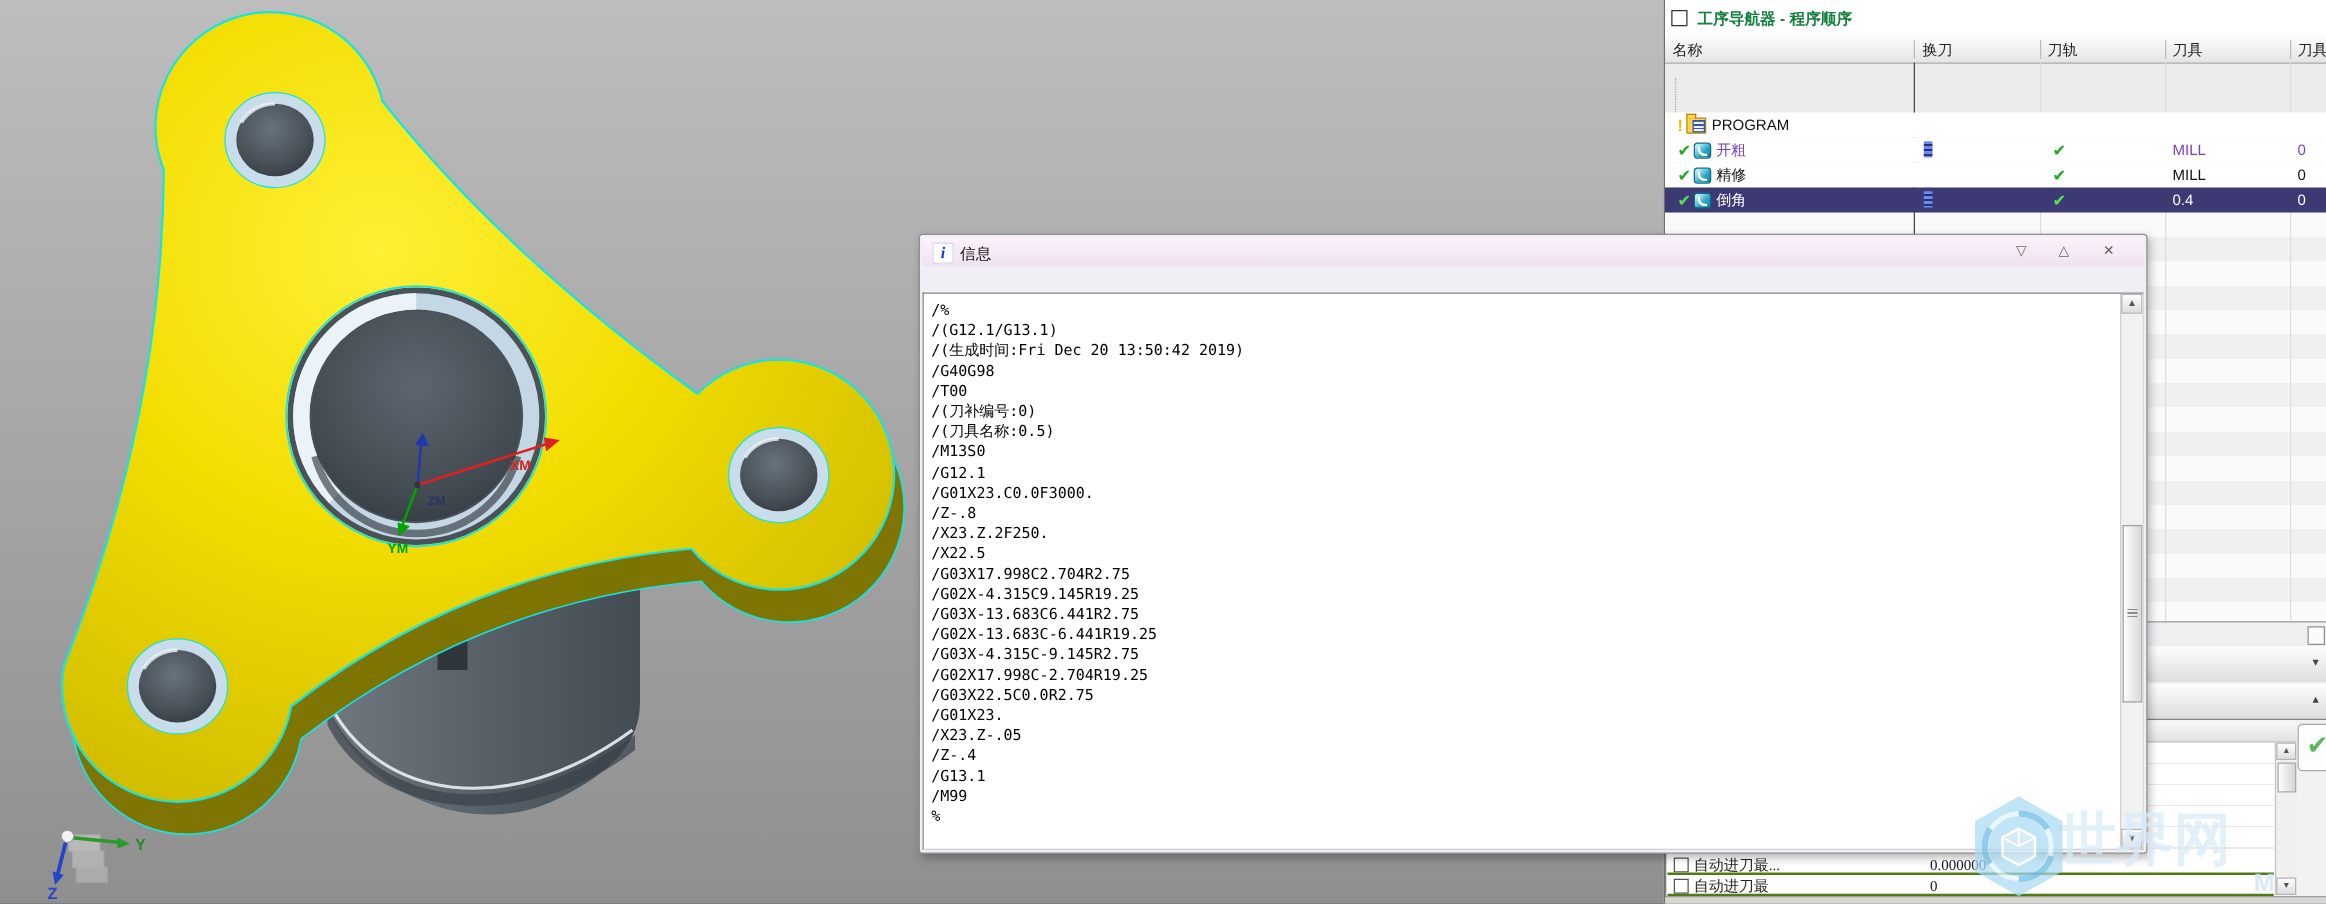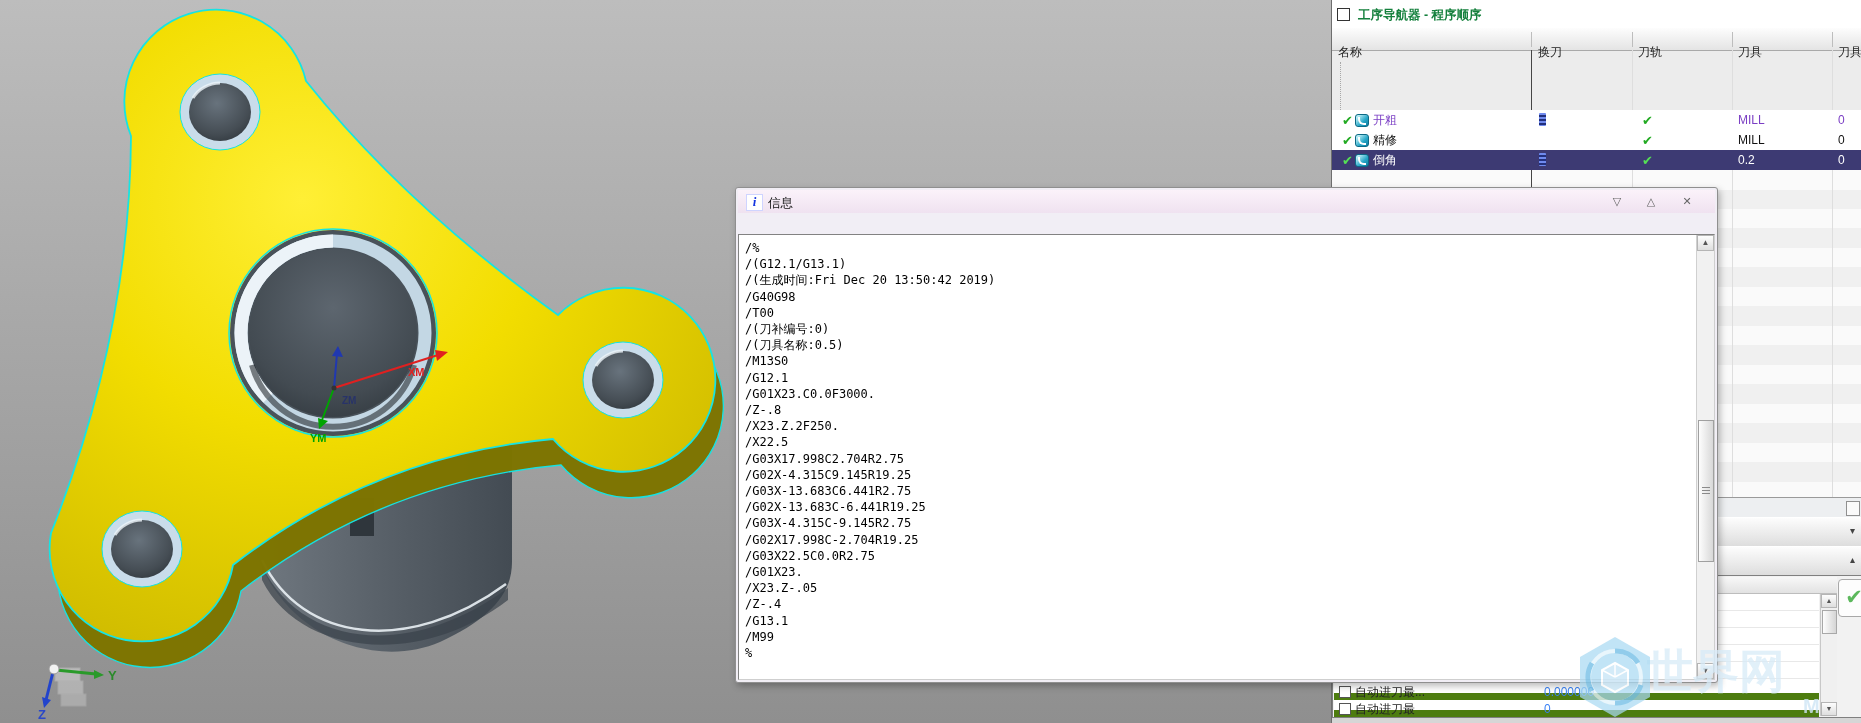--- a/index.html
+++ b/index.html
@@ -8,21 +8,21 @@
        background:linear-gradient(180deg,#bdbdbd 0%,#a8a8a8 45%,#8f8f8f 100%);}
   
   .panel-right{position:absolute;left:1331px;top:0;width:530px;height:723px;z-index:2;
                border-left:1px solid #6e6e6e;background:#ececec;}
   .pr-title{position:absolute;left:0;top:0;width:530px;height:28px;background:#ffffff;
             border-bottom:1px solid #cfcfcf;}
   .pr-title .cb{position:absolute;left:5px;top:8px;width:11px;height:11px;border:1px solid #333;background:#fff;}
   .pr-title .txt{position:absolute;left:26px;top:7px;font-weight:bold;color:#15803d;font-size:12.5px;}
   .pr-header{position:absolute;left:0;top:28px;width:530px;height:22px;
              background:linear-gradient(180deg,#fdfdfd,#e4e4e4);border-bottom:1px solid #a9a9a9;color:#222;}
-  .pr-header span{position:absolute;top:16px;text-align:right;}
+  .pr-header span{position:absolute;top:4px;text-align:right;}
   .hdr-tick{position:absolute;top:32px;height:15px;width:1px;background:#bdbdbd;}
   .gridv{position:absolute;width:1px;}
   .trow{position:absolute;left:0;width:530px;height:20px;background:#fff;line-height:20px;color:#111;}
   .trow .cell-name{position:absolute;left:0;top:0;width:198px;height:20px;overflow:hidden;white-space:nowrap;}
   .trow .ind{display:inline-block;width:10px;}
   .trow .cell-tc{position:absolute;left:199px;top:0;width:100px;height:20px;}
   .trow .cell-tp{position:absolute;left:300px;top:0;width:100px;height:20px;}
   .trow .cell-tool{position:absolute;left:400px;top:0;width:100px;height:20px;padding-left:6px;box-sizing:border-box;}
   .trow .cell-cnt{position:absolute;left:500px;top:0;width:30px;height:20px;padding-left:6px;box-sizing:border-box;}
   .trow.sel{background:#3d3a73;color:#fff;}
@@ -46,24 +46,24 @@
   .strip1{position:absolute;left:0;top:497px;width:530px;height:20px;background:#edeff1;border-top:1px solid #9a9a9a;}
   .strip1 .btn{position:absolute;right:2px;top:3px;width:12px;height:13px;background:#fafafa;border:1px solid #909090;}
   .cbar{position:absolute;left:0;width:530px;height:29px;background:linear-gradient(180deg,#fdfdfd,#dcdcdc);
         border-top:1px solid #ffffff;border-bottom:1px solid #a5a5a5;}
   .cbar .gl{position:absolute;right:7px;top:7px;color:#444;font-size:10px;}
   .bpanel{position:absolute;left:0;top:575px;width:530px;height:143px;background:#f2f2f2;border:1px solid #808080;box-sizing:border-box;}
   .bpanel .bhdr{position:absolute;left:1px;top:1px;width:503px;height:16px;background:linear-gradient(180deg,#f8f8f8,#e2e2e2);border-bottom:1px solid #bdbdbd;}
   .bpanel .blist{position:absolute;left:1px;top:18px;width:485px;height:122px;background:
         repeating-linear-gradient(180deg,#ffffff 0,#ffffff 16px,#e8e8e8 16px,#e8e8e8 17px);}
   .bpanel .colline{position:absolute;top:18px;height:122px;width:1px;background:#d2d2d2;}
-  .prow{position:absolute;left:1px;width:485px;height:17px;background:#fff;border-bottom:7px solid #4d7c0f;line-height:16px;box-sizing:border-box;}
+  .prow{position:absolute;left:1px;width:485px;height:17px;background:#fff;border-bottom:2px solid #4d7c0f;line-height:16px;box-sizing:border-box;font-family:Liberation Serif, serif;}
   .prow .pcb{position:absolute;left:5px;top:3px;width:10px;height:10px;border:1px solid #555;background:#fff;}
   .prow .plabel{position:absolute;left:21px;top:1px;color:#222;}
-  .prow .pvalue{position:absolute;left:210px;top:1px;color:#3b82f6;}
+  .prow .pvalue{position:absolute;left:210px;top:1px;color:#0f172a;}
   .vscroll{position:absolute;left:487px;top:18px;width:16px;height:122px;background:#f0f0f0;border-left:1px solid #c8c8c8;}
   .vscroll .sb{position:absolute;left:0;width:16px;height:14px;background:linear-gradient(180deg,#fdfdfd,#dedede);border:1px solid #b5b5b5;box-sizing:border-box;
                text-align:center;font-size:7px;color:#555;line-height:12px;}
   .vscroll .thumb{position:absolute;left:1px;top:16px;width:13px;height:22px;background:linear-gradient(90deg,#fdfdfd,#d5d5d5);border:1px solid #a8a8a8;}
   .okbtn{position:absolute;left:505px;top:3px;width:30px;height:36px;background:#fdfdfd;border:1px solid #a8a8a8;border-radius:4px;
          color:#5cb85c;font-size:21px;font-weight:bold;text-align:center;line-height:34px;}
   .footgray{position:absolute;left:0;top:718px;width:530px;height:5px;background:#d6d6d6;}
   
   .info-window{position:absolute;left:735px;top:187px;width:981px;height:494px;z-index:5;
                background:#f1eef5;border:1px solid #8f8f8f;border-radius:3px;box-shadow:2px 3px 7px rgba(0,0,0,.28);}
@@ -199,38 +199,41 @@
     <div class="hdr-tick" style="left:400px"></div>
     <div class="hdr-tick" style="left:500px"></div>
 
     <div class="stripes-nav"></div>
     <div class="gridv" style="left:300px;top:50px;height:447px;background:#dedede"></div>
     <div class="gridv" style="left:400px;top:50px;height:447px;background:#dedede"></div>
     <div class="gridv" style="left:500px;top:50px;height:447px;background:#dedede"></div>
     <div class="gridv" style="left:199px;top:50px;height:447px;background:#454545"></div>
     <div class="treedots"></div>
 
+    <div class="trow" style="top:90px">
+      <span class="cell-name"><span class="ind"></span><span class="warn">!</span><span class="folder"></span><span>PROGRAM</span></span>
+    </div>
     <div class="trow purple" style="top:110px">
       <span class="cell-name"><span class="ind"></span><span class="chk">✔</span><span class="opico"></span><span>开粗</span></span>
       <span class="cell-tc"><span class="tcico"></span></span>
       <span class="cell-tp" style="padding-left:10px"><span class="chk">✔</span></span>
       <span class="cell-tool">MILL</span>
       <span class="cell-cnt">0</span>
     </div>
     <div class="trow" style="top:130px">
       <span class="cell-name"><span class="ind"></span><span class="chk">✔</span><span class="opico"></span><span>精修</span></span>
       <span class="cell-tp" style="padding-left:10px"><span class="chk">✔</span></span>
       <span class="cell-tool">MILL</span>
       <span class="cell-cnt">0</span>
     </div>
     <div class="trow sel" style="top:150px">
       <span class="cell-name"><span class="ind"></span><span class="chk">✔</span><span class="opico"></span><span>倒角</span></span>
       <span class="cell-tc"><span class="tcico"></span></span>
       <span class="cell-tp" style="padding-left:10px"><span class="chk">✔</span></span>
-      <span class="cell-tool">0.2</span>
+      <span class="cell-tool">0.4</span>
       <span class="cell-cnt">0</span>
     </div>
 
     <div class="strip1">
       <span class="btn"></span>
     </div>
     <div class="cbar" style="top:517px">
       <span class="gl">▾</span>
     </div>
     <div class="cbar" style="top:546px">

